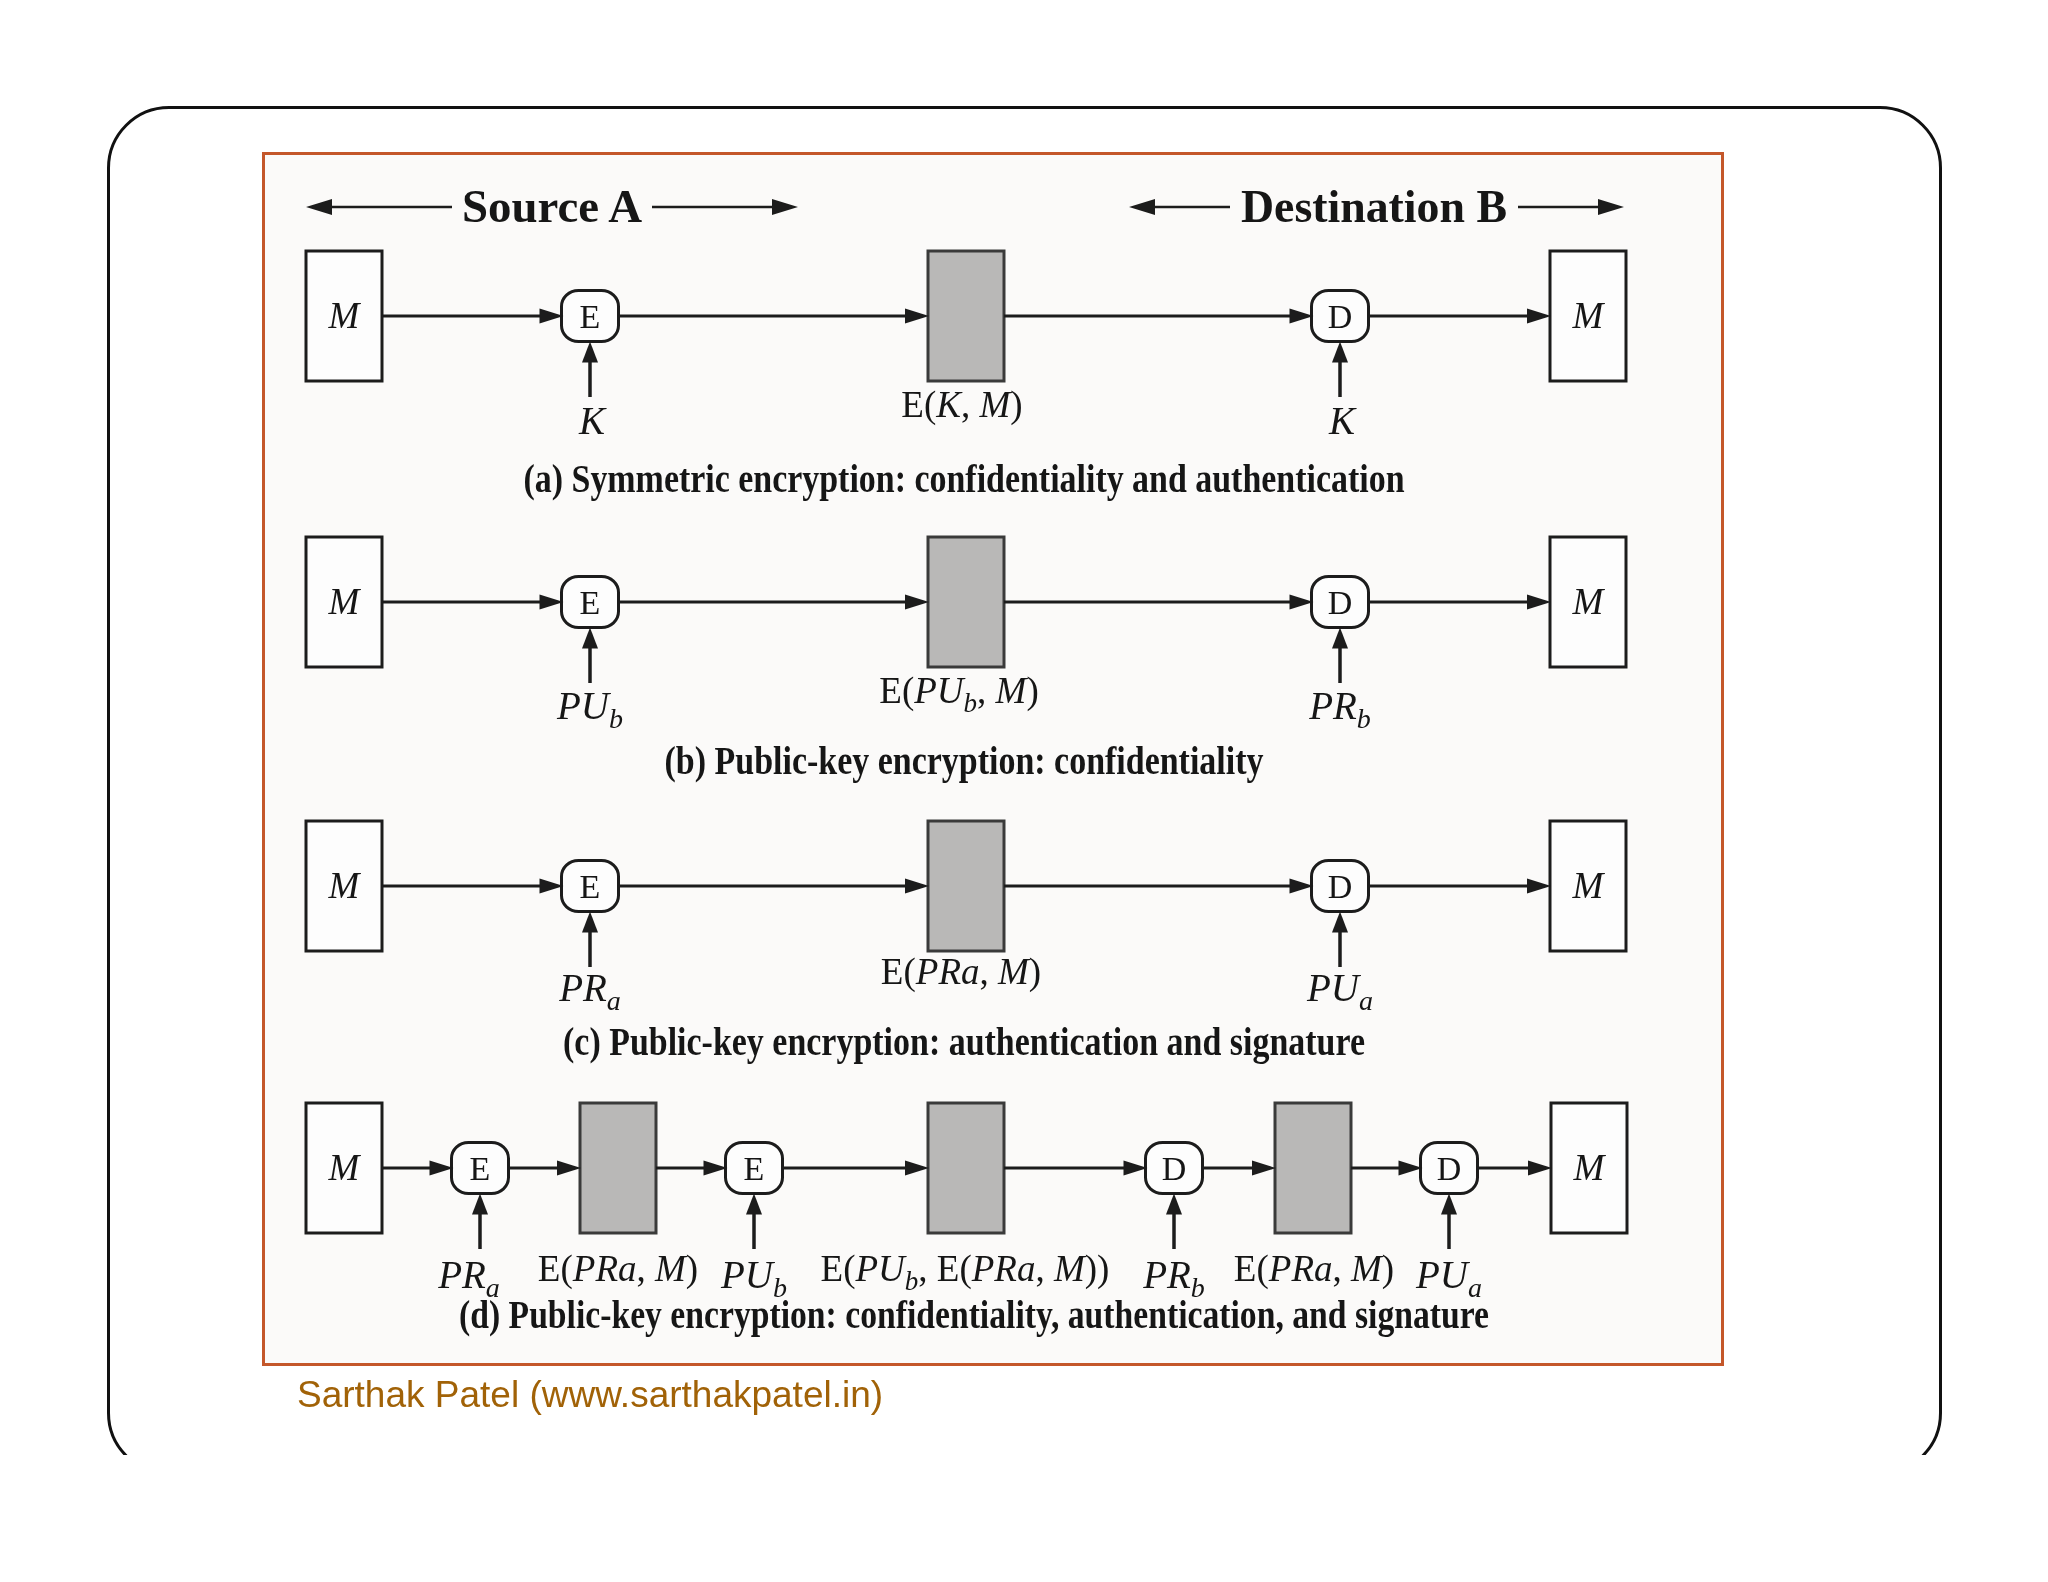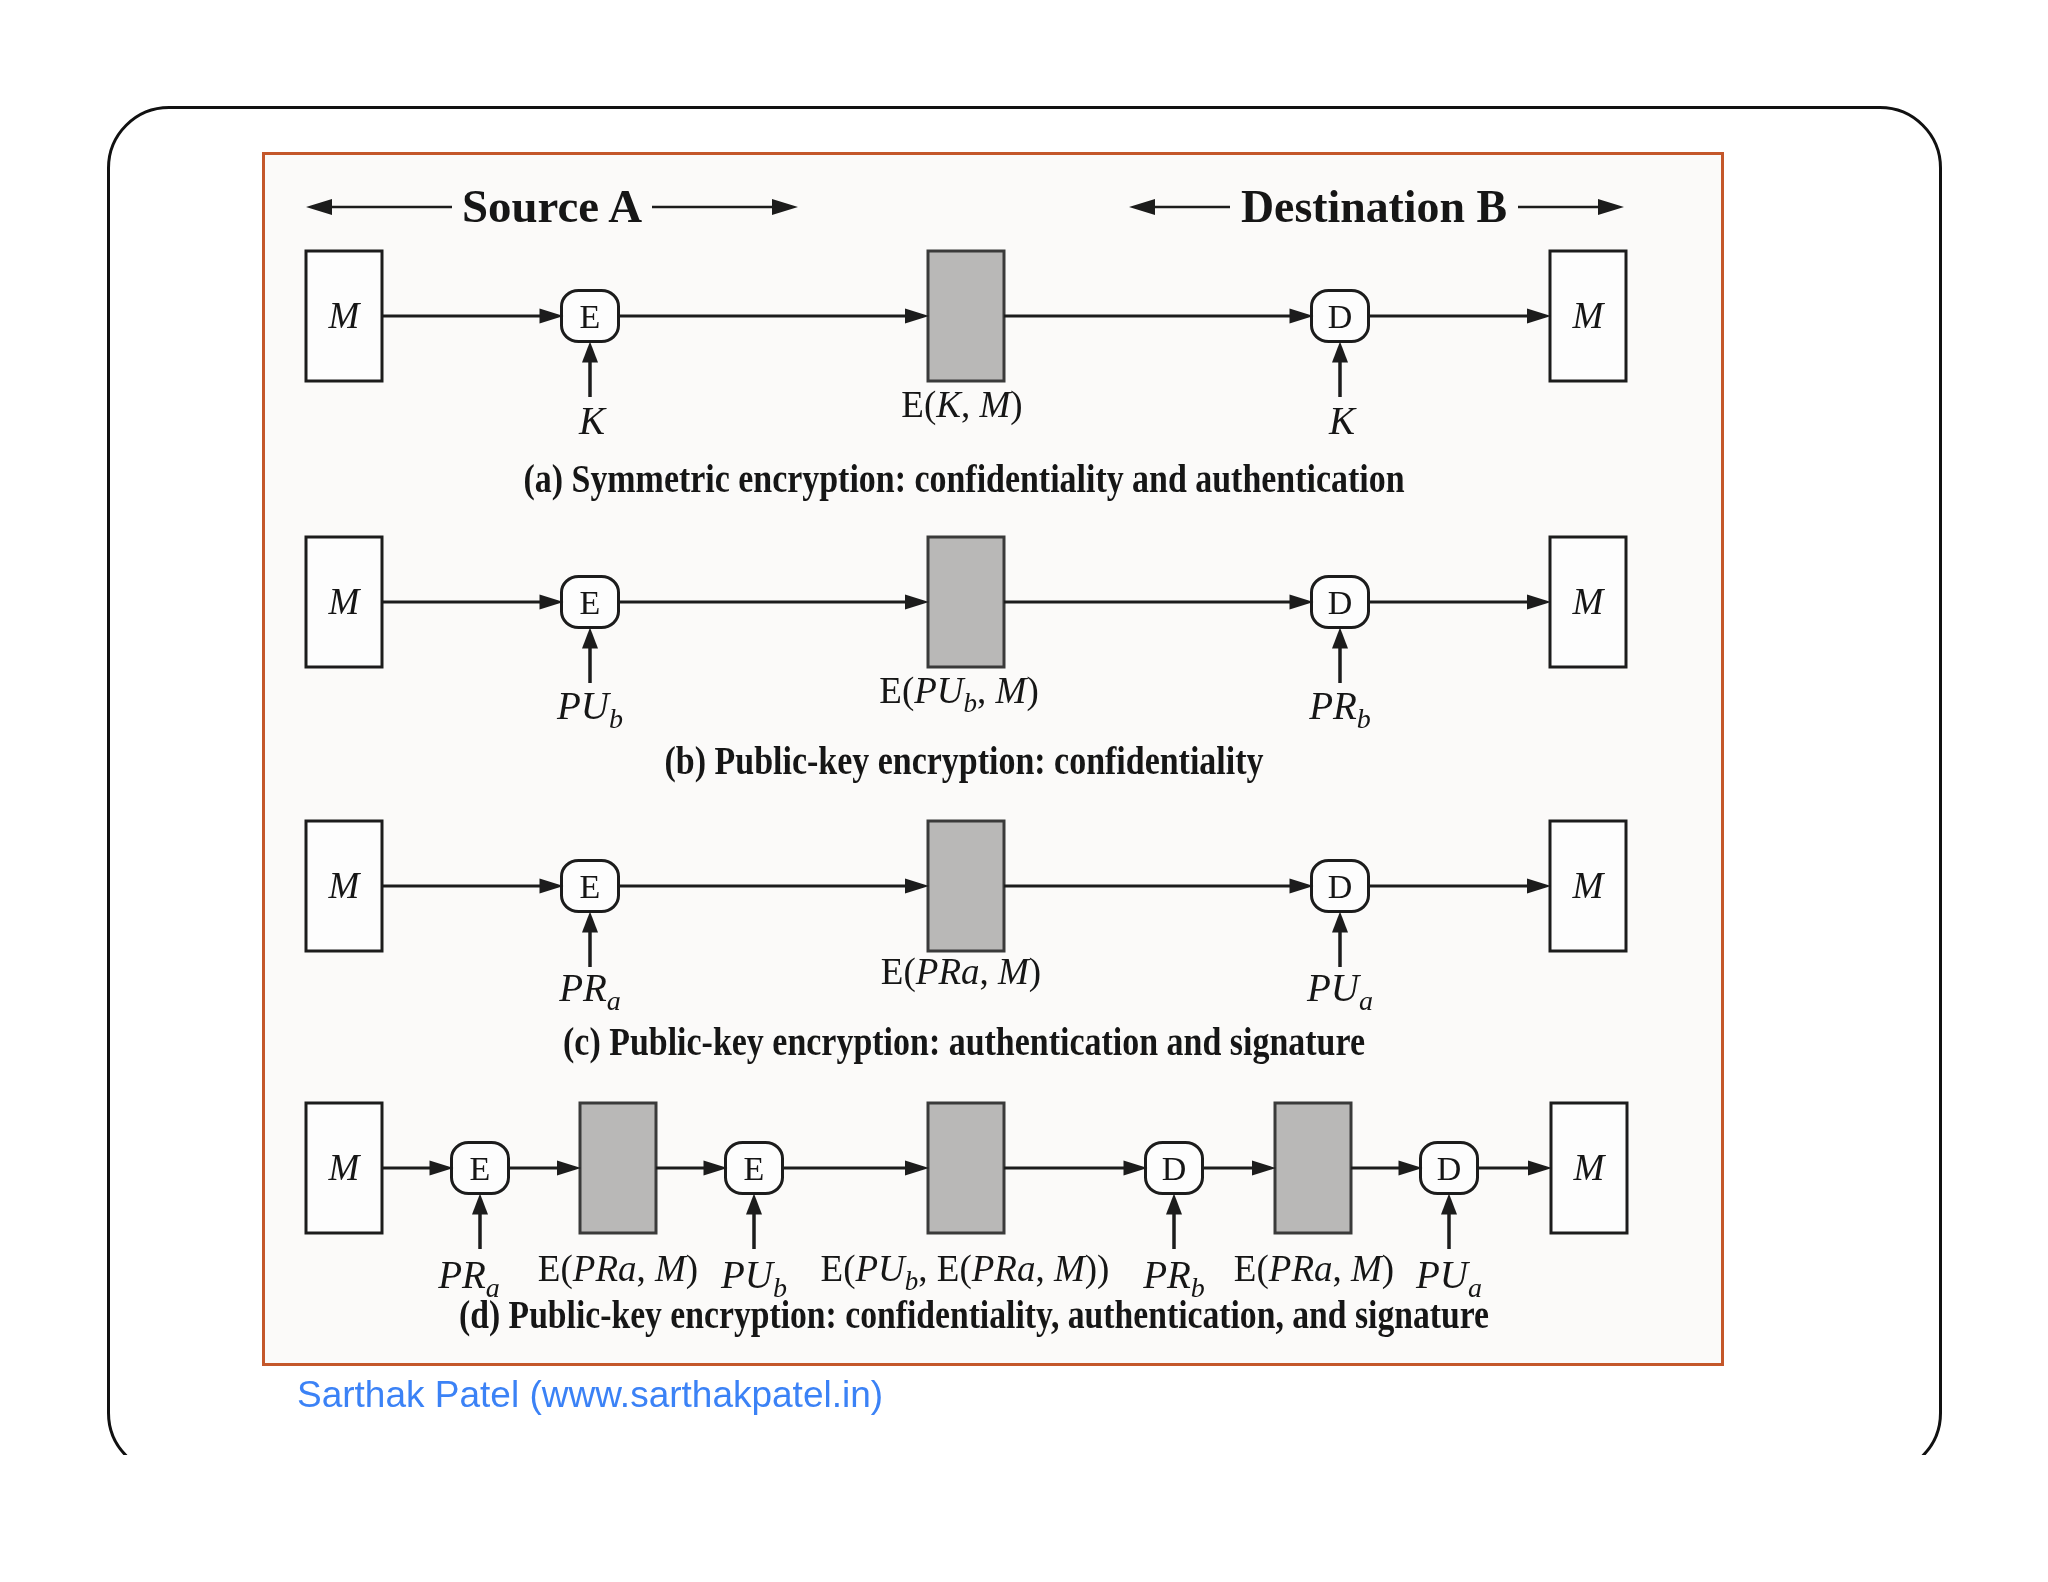--- a/index.html
+++ b/index.html
@@ -3,21 +3,21 @@
 <meta charset="utf-8">
 <style>
   html,body { margin:0; padding:0; background:#ffffff; }
   #page { position:relative; width:2048px; height:1455px; background:#ffffff; overflow:hidden;
            font-family:"Liberation Serif", serif; }
   #outer { position:absolute; left:107px; top:106px; width:1829px; height:1363px;
             border:3px solid #111; border-radius:62px; background:#ffffff; }
   #orange { position:absolute; left:262px; top:152px; width:1456px; height:1208px;
              border:3px solid #c4572a; background:#fbfaf9; }
   #footer { position:absolute; left:297px; top:1374px; font-family:"Liberation Sans", sans-serif;
-             font-size:37px; color:#3b82f6; }
+             font-size:37px; color:#a16207; }
   svg text { fill:#161616; font-family:"Liberation Serif", serif; }
 </style>
 </head>
 <body>
 <div id="page">
   <div id="outer"></div>
   <div id="orange"></div>
   <svg width="2048" height="1582" style="position:absolute;left:0;top:0">
 <text x="552" y="222" font-size="46" font-weight="bold" text-anchor="middle" textLength="180" lengthAdjust="spacingAndGlyphs">Source A</text>
 <line x1="329" y1="207" x2="452" y2="207" stroke="#1c1c1c" stroke-width="2.4"></line>

